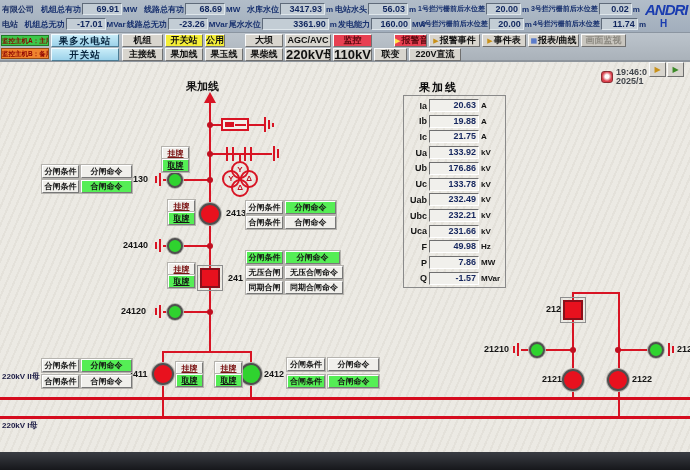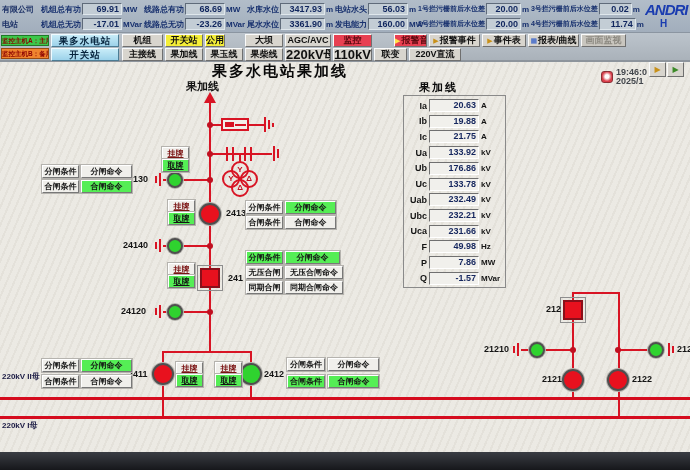--- a/index.html
+++ b/index.html
@@ -120,21 +120,21 @@
     </div>
     <div class="hrow" style="top:17px">
       <span class="hco">电站</span>
       <span class="hlabel">机组总无功</span>
       <span class="hval" style="width:40px">-17.01</span>
       <span class="hunit" style="width:20px">MVar</span>
       <span class="hlabel">线路总无功</span>
       <span class="hval" style="width:40px">-23.26</span>
       <span class="hunit" style="width:20px">MVar</span>
       <span class="hlabel">尾水水位</span>
-      <span class="hval" style="width:45px">3361.90</span>
+      <span class="hval" style="width:67px">3361.90</span>
       <span class="hunit" style="width:8px">m</span>
       <span class="hlabel">发电能力</span>
       <span class="hval" style="width:40px">160.00</span>
       <span class="hunit" style="width:8px">MW</span>
       <span class="hlabel sm">2号拦污栅前后水位差</span>
       <span class="hval" style="width:35px">20.00</span>
       <span class="hunit" style="width:8px">m</span>
       <span class="hlabel sm">4号拦污栅前后水位差</span>
       <span class="hval" style="width:37px">11.74</span>
       <span class="hunit">m</span>
@@ -173,21 +173,20 @@
     <div class="clock">
       <div class="lamp"></div>
       <div class="tt">
           <div>19:46:0</div>
           <div>2025/1</div>
         </div>
     </div>
   </div>
 
   <div class="texture"></div>
-  <div class="main-title">果多水电站果加线</div>
   <div class="toolbtn" style="left:649px"><span style="color:#c89018">▶</span></div>
   <div class="toolbtn" style="left:667px"><span style="color:#3c8a28">▶</span></div>
 
   <div class="lbl" style="left:186px;top:79px;font-size:11px">果加线</div>
   <div class="arrow-up" style="left:204px;top:92px"></div>
   <div class="vl" style="left:209px;top:101px;height:251px"></div>
 
   <div class="hl" style="left:210px;top:124px;width:54px"></div>
   <div class="dot" style="left:207px;top:122px"></div>
   <div class="wt">

